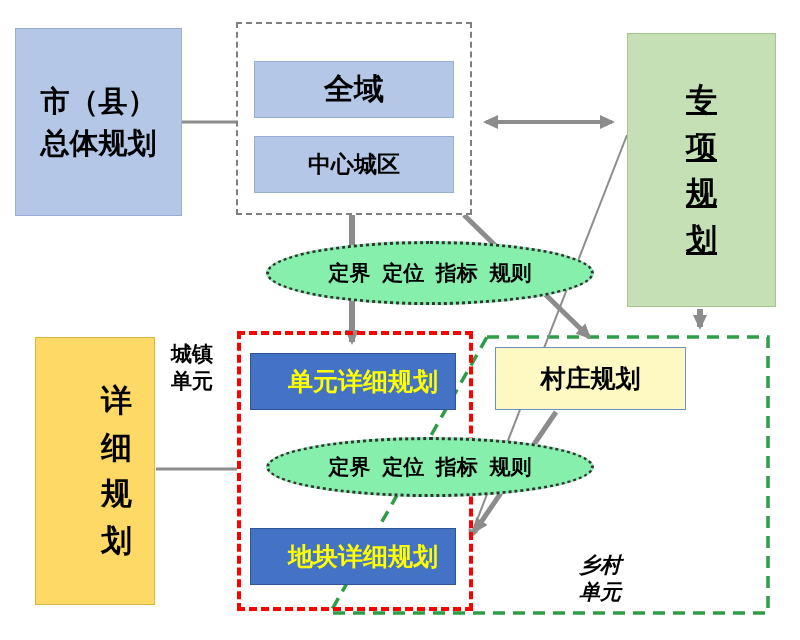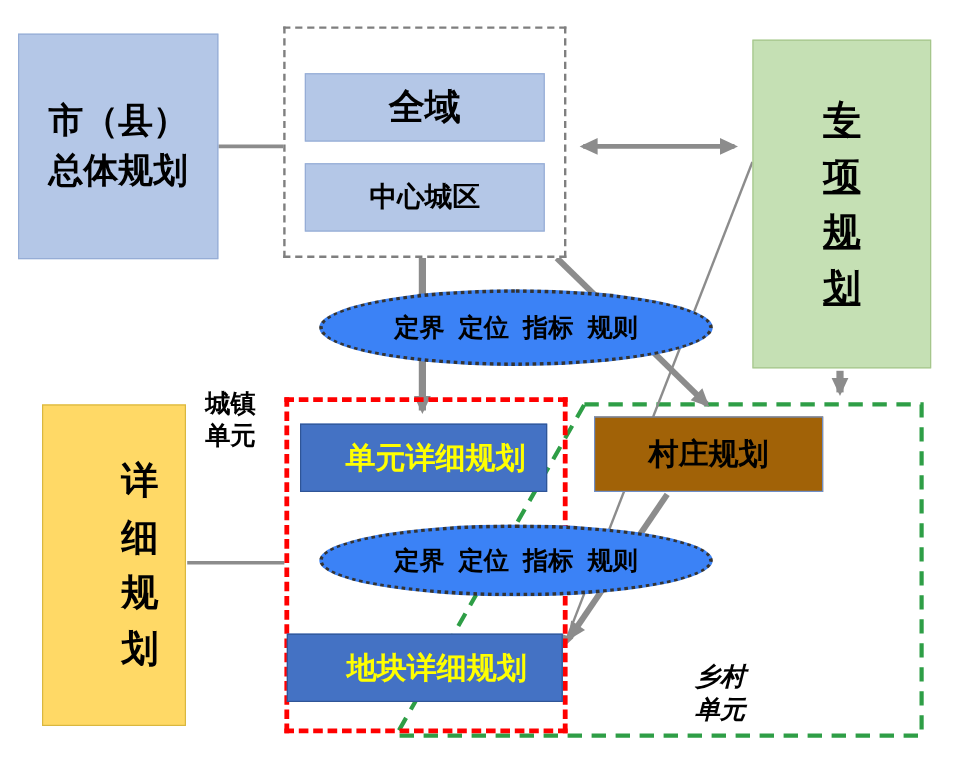--- a/index.html
+++ b/index.html
@@ -18,32 +18,32 @@
   .vert{display:block;width:1.18em;line-height:1.5;word-break:break-all;margin:0 auto;}
   .lightblue{background:#b4c7e7;border:1px solid #96add6;}
   .master{left:15px;top:28px;width:167px;height:188px;font-size:29px;}
   .scope-group{left:236px;top:22px;width:236px;height:193px;background:#ffffff;border:2.5px dashed #7f7f7f;}
   .whole{left:254px;top:40px;width:200px;height:57px;font-size:30px;margin-top:21px;}
   .central{left:254px;top:136px;width:200px;height:57px;font-size:23px;}
   .special{left:627px;top:33px;width:149px;height:274px;background:#c5e0b4;border:1px solid #a6c68c;font-size:31px;text-decoration:underline;}
   .detailed{left:35px;top:337px;width:120px;height:268px;background:#ffd966;border:1px solid #d9b73f;font-size:31px;padding-left:43px;}
   .ellipse{
     position:absolute;box-sizing:border-box;display:flex;align-items:center;justify-content:center;
-    border:3px dotted #333333;border-radius:50%;background:#3b82f6;
+    border:3px dotted #333333;border-radius:50%;background:#86efac;
     font-size:21px;font-weight:bold;white-space:pre;
   }
   .ell-top{left:266px;top:241px;width:328px;height:64px;}
   .ell-bottom{left:266px;top:437px;width:328px;height:60px;}
   .red-bound{position:absolute;left:237px;top:331px;width:236px;height:280px;border:4px dashed #ff0000;box-sizing:border-box;background:transparent;}
   .bluebox{background:#4472c4;border:1px solid #2f5597;color:#ffff00;font-size:25px;padding-left:20px;}
   .unitplan{left:250px;top:353px;width:206px;height:57px;}
-  .plotplan{left:239px;top:528px;width:230px;height:57px;}
-  .village{left:495px;top:347px;width:191px;height:63px;background:#a16207;border:1px solid #6f8fc9;font-size:25px;color:#000;}
+  .plotplan{left:250px;top:528px;width:206px;height:57px;}
+  .village{left:495px;top:347px;width:191px;height:63px;background:#fef9c3;border:1px solid #6f8fc9;font-size:25px;color:#000;}
   .sidelabel{position:absolute;font-size:21px;font-weight:600;text-align:center;white-space:pre-line;line-height:1.3;}
-  .urban-label{left:152px;top:323px;width:80px;}
+  .urban-label{left:152px;top:340px;width:80px;}
   .rural-label{left:560px;top:551px;width:80px;font-style:italic;}
 </style>
 </head>
 <body>
 
 <div class="canvas">
 
   <svg class="wires" width="800" height="640" viewBox="0 0 800 640">
     <defs>
       <marker id="ah-big" markerUnits="userSpaceOnUse" markerWidth="18" markerHeight="16" refX="13" refY="8" orient="auto-start-reverse">

